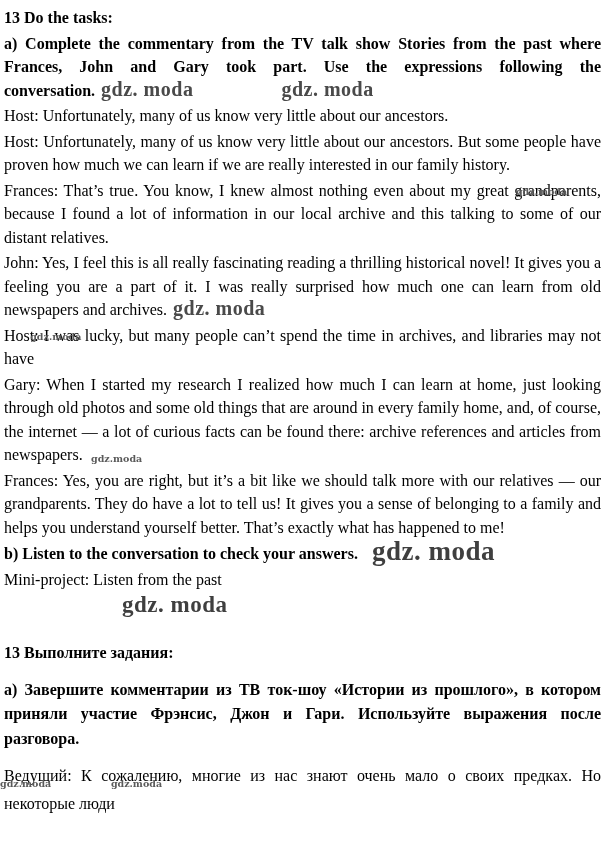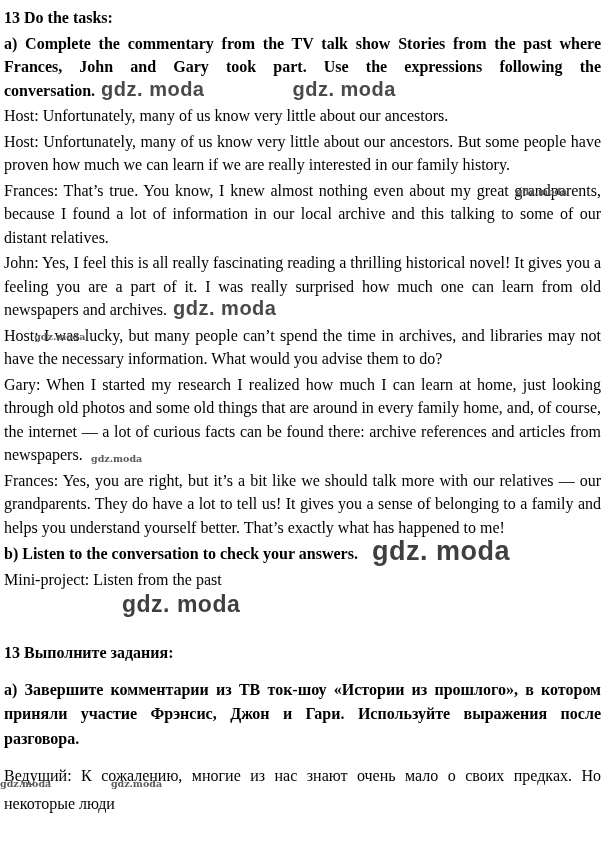--- a/index.html
+++ b/index.html
@@ -5,21 +5,21 @@
   html,body{margin:0;padding:0;background:#fff;}
   .page{
     width:607px;height:856px;box-sizing:border-box;
     padding:6px 6px 0 4px;overflow:hidden;background:#fff;color:#000;
     font-family:"Liberation Serif","DejaVu Serif",serif;
     font-size:16px;line-height:23.5px;
   }
   p{margin:0 0 2px 0;text-align:justify;}
   .b{font-weight:bold;}
   .single{text-align:left;}
-  .wm{font-family:Liberation Sans, sans-serif;font-weight:bold;color:#4a4a4a;letter-spacing:0.5px;}
+  .wm{font-family:Liberation Serif, serif;font-weight:bold;color:#4a4a4a;letter-spacing:0.5px;}
   .wm-lg{font-size:20px;line-height:0;}
   .wm-inline1{margin-left:6px;}
   .wm-inline2{margin-left:88px;}
   .wm-xl{font-size:27px;line-height:0;margin-left:14px;vertical-align:-1px;color:#3f3f3f;}
   .wm-center-row{margin:1px 0 3px 118px;height:27px;}
   .wm-ctr{font-size:23px;color:#3f3f3f;}
   .wm-anchor{position:relative;display:inline;}
   .wm-sm{
     position:absolute;left:-4px;top:-25px;white-space:nowrap;
     font-family:"DejaVu Serif",serif;font-weight:bold;font-size:9.5px;color:#5a5a5a;
@@ -39,21 +39,21 @@
   <p class="b"><span>a) Complete the commentary from the TV talk show Stories from the past where Frances, John and Gary took part. Use the expressions following the conversation.</span><span class="wm wm-lg wm-inline1">gdz. moda</span><span class="wm wm-lg wm-inline2">gdz. moda</span></p>
 
   <p>Host: Unfortunately, many of us know very little about our ancestors.</p>
 
   <p>Host: Unfortunately, many of us know very little about our ancestors. But some people have proven how much we can learn if we are really interested in our family history.</p>
 
   <p><span>Frances: That’s true. You know, I knew almost nothing even about my great grandparents, because I found a lot of information in our local archive and this talking to </span><span class="wm-anchor"><span class="wm-sm">gdz.moda</span></span><span>some of our distant relatives.</span></p>
 
   <p><span>John: Yes, I feel this is all really fascinating reading a thrilling historical novel! It gives you a feeling you are a part of it. I was really surprised how much one can learn from old newspapers and archives.</span><span class="wm wm-lg wm-inline1">gdz. moda</span></p>
 
-  <p><span>Host: I was lucky, but many people can’t spend the time in archives, and libraries may not have </span><span class="wm-anchor"><span class="wm-sm">gdz.moda</span></span><span>the necessary information. What would you advise them to do?</span></p>
+  <p><span>Host: I was lucky, but many people can’t spend the time in archives, and libraries may not have </span><span class="wm-anchor"><span class="wm-sm">gdz.moda</span></span></p>
 
   <p>Gary: When I started my research I realized how much I can learn at home, just looking through old photos and some old things that are around in every family home, and, of course, the internet — a lot of curious facts can be found there: archive references and articles from newspapers.</p>
 
   <p><span>Frances: Yes, </span><span class="wm-anchor"><span class="wm-sm">gdz.moda</span></span><span>you are right, but it’s a bit like we should talk more with our relatives — our grandparents. They do have a lot to tell us! It gives you a sense of belonging to a family and helps you understand yourself better. That’s exactly what has happened to me!</span></p>
 
   <p class="b single taskb"><span>b) Listen to the conversation to check your answers.</span><span class="wm wm-xl">gdz. moda</span></p>
 
   <p class="single">Mini-project: Listen from the past</p>
 
   <div class="wm-center-row"><span class="wm wm-ctr">gdz. moda</span></div>

